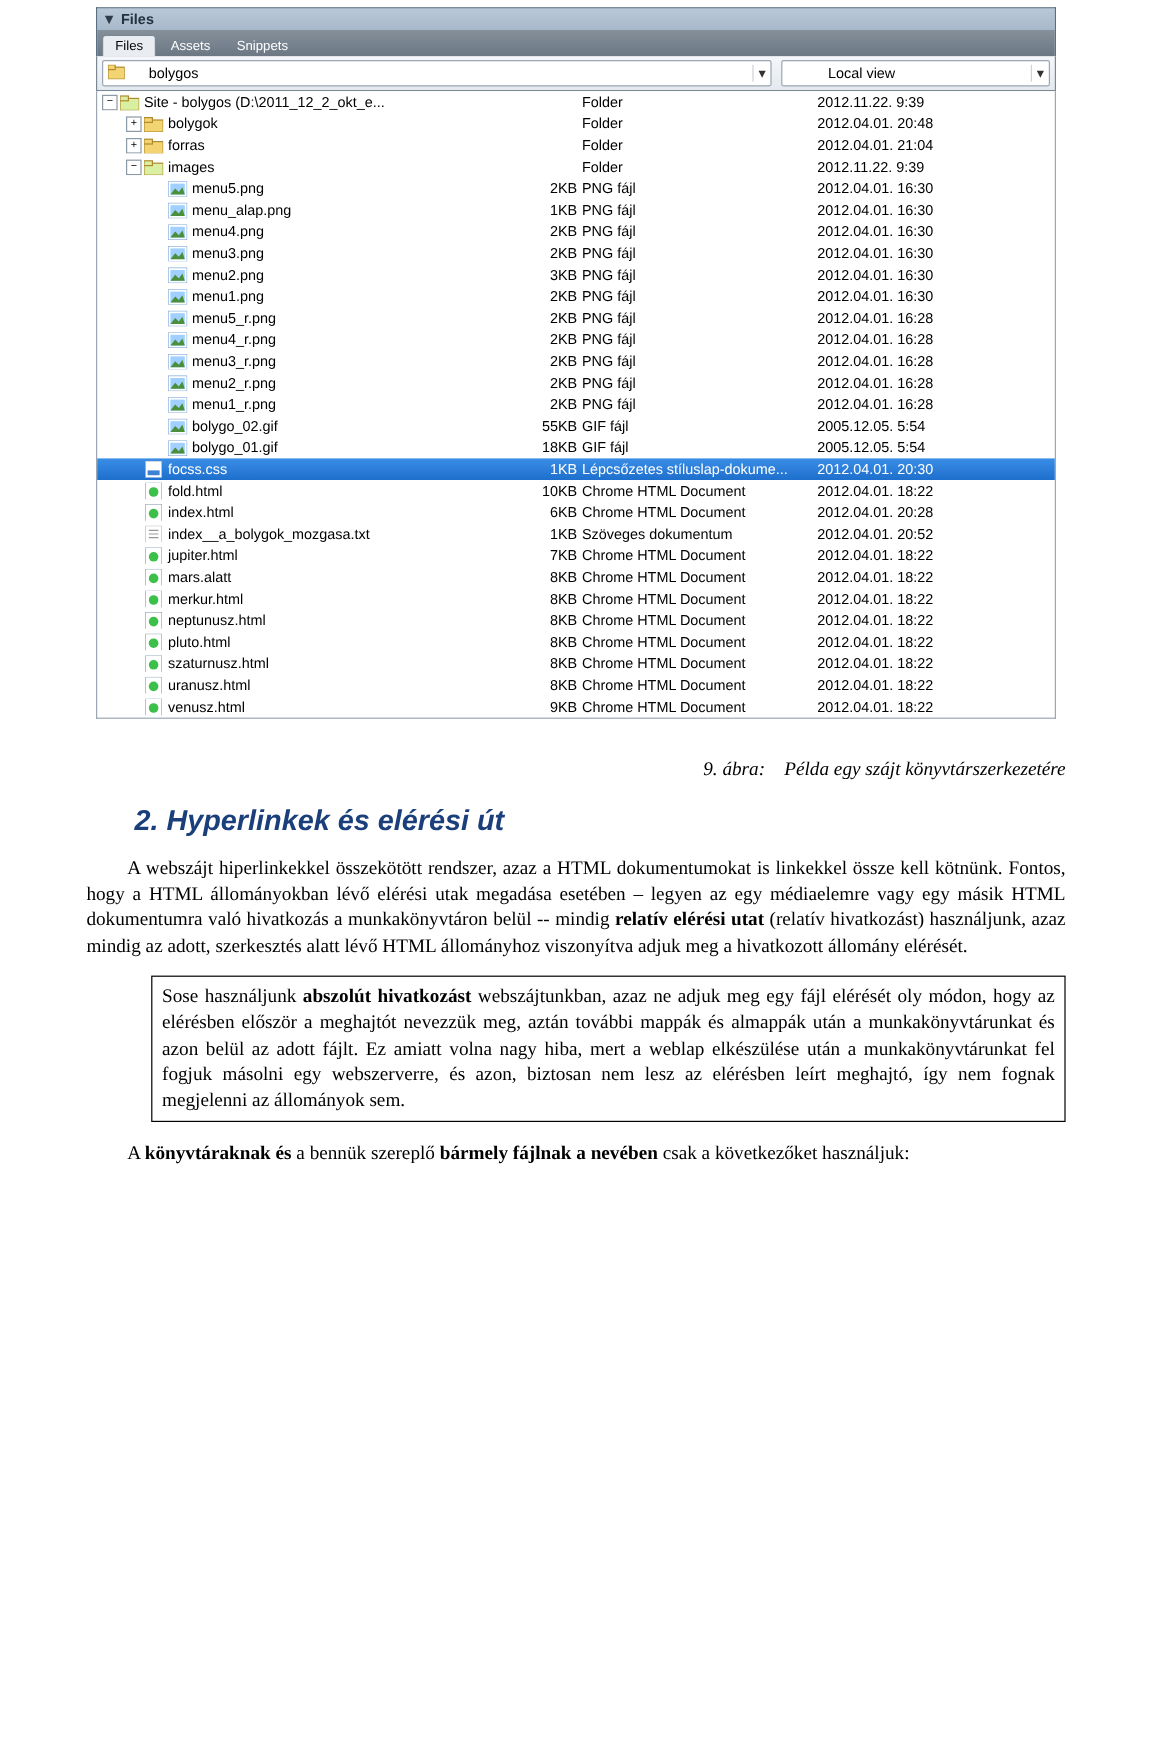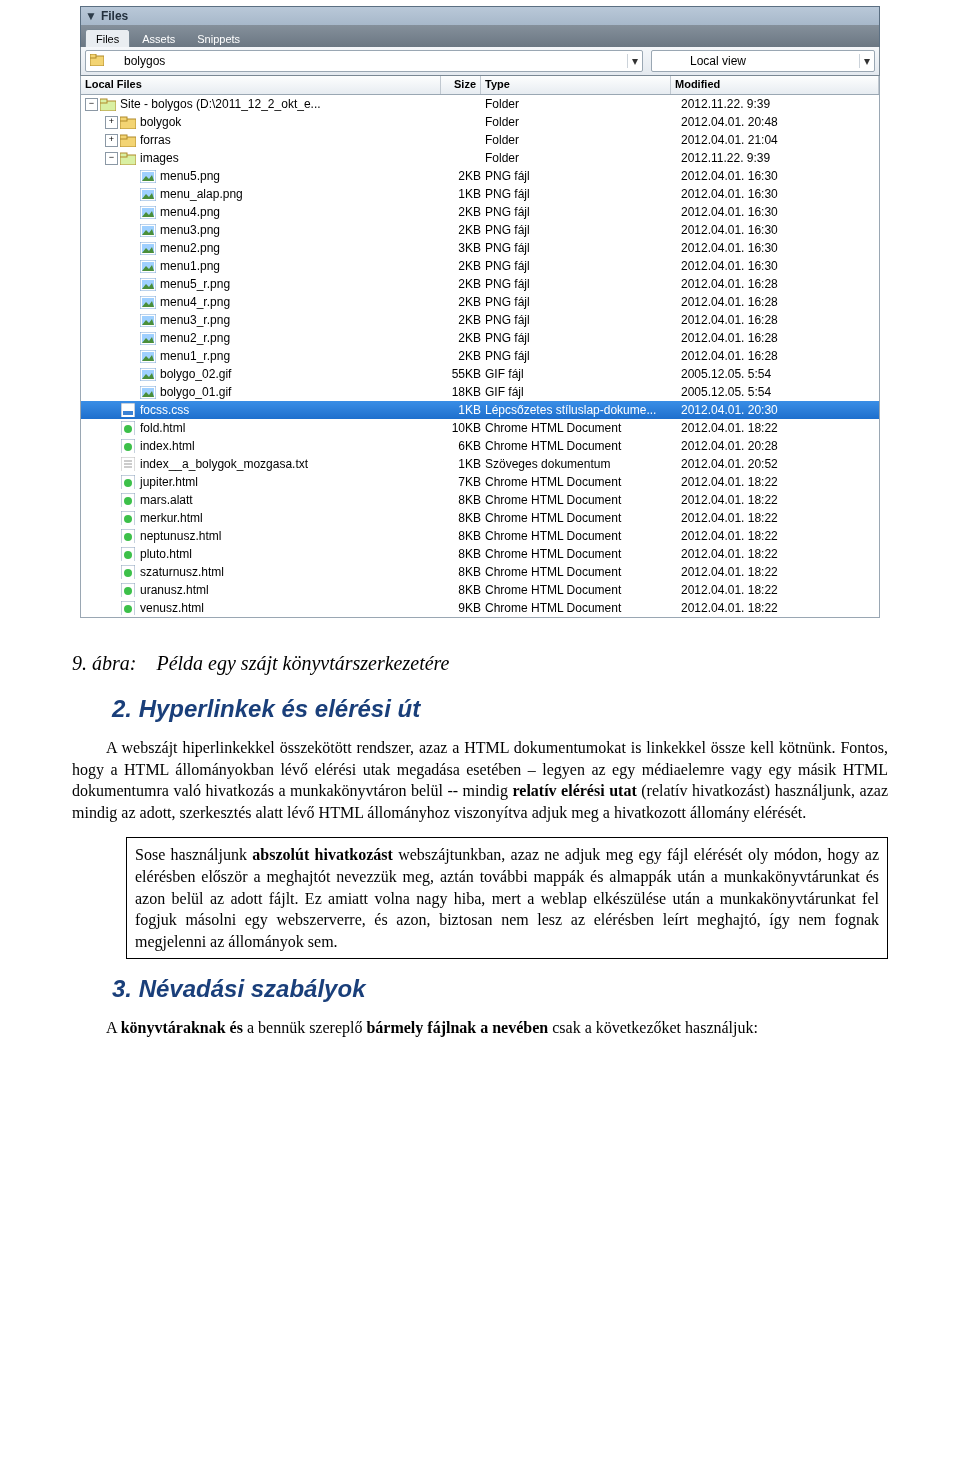--- a/index.html
+++ b/index.html
@@ -93,21 +93,21 @@
   .row .size-cell { flex:0 0 40px; text-align:right; padding-right:2px;}
   .row .type-cell { flex:0 0 190px; overflow:hidden; text-overflow:ellipsis; padding-left:2px;}
   .row .mod-cell  { flex:1; padding-left:6px;}
   .tw { width:11px; height:11px; border:1px solid #8b98a5; text-align:center; line-height:9px; font-size:9px; margin-right:2px; background:#fff; color:#000;}
   .tw.hidden { visibility:hidden; }
   .ic { width:16px; height:14px; margin-right:4px; display:inline-flex; align-items:center; justify-content:center; }
   .ic svg{display:block;}
   .indent { display:inline-block; }
   
   .doc-body { margin:34px 72px 0 72px; font-family:"Times New Roman",serif; }
-  .caption { text-align:left; font-style:italic; font-size:20px; margin:0 0 20px; }
+  .caption { text-align:right; font-style:italic; font-size:16px; margin:0 0 20px; }
   .caption .num { font-style:italic; }
   .sect-title { font-family:Arial,sans-serif; font-style:italic; font-weight:bold; font-size:24px; color:#1a3f7a; margin:0 0 14px 40px;}
   .para { font-size:16px; text-align:justify; line-height:1.35; margin:0 0 10px; }
   .para.first { text-indent:34px; }
   .note-box {
     border:1px solid #000;
     padding:6px 8px;
     margin:14px 0 16px 54px;
     font-size:16px; text-align:justify; line-height:1.35;
   }
@@ -138,26 +138,20 @@
       </span>
       <span class="lbl">bolygos</span>
       <span class="dd">▾</span>
     </div>
     <div class="combo small">
       <span class="lbl" style="padding-left:6px">Local view</span>
       <span class="dd">▾</span>
     </div>
   </div>
 
-  <div class="col-hdrs">
-    <div class="c-name">Local Files</div>
-    <div class="c-size">Size</div>
-    <div class="c-type">Type</div>
-    <div class="c-mod">Modified</div>
-  </div>
 
   <div class="tree" id="tree">
       <div class="row">
         <div class="name-cell">
           <span class="indent" style="width: 4px;"></span>
           <span class="tw">−</span>
           <span class="ic">
             <svg width="16" height="13">
               <rect x="0" y="3" width="16" height="10" fill="#d9f0a3" stroke="#b08a2a"></rect>
               <rect x="0" y="1" width="7" height="4" fill="#d9f0a3" stroke="#b08a2a"></rect>
@@ -644,18 +638,17 @@
   <p class="sect-title">2. Hyperlinkek és elérési út</p>
 
   <p class="para first">
     <span>A webszájt hiperlinkekkel összekötött rendszer, azaz a HTML dokumentumokat is linkekkel össze kell kötnünk. Fontos, hogy a HTML állományokban lévő elérési utak megadása esetében – legyen az egy médiaelemre vagy egy másik HTML dokumentumra való hivatkozás a munkakönyvtáron belül -- mindig </span><b>relatív elérési utat</b><span> (relatív hivatkozást) használjunk, azaz mindig az adott, szerkesztés alatt lévő HTML állományhoz viszonyítva adjuk meg a hivatkozott állomány elérését.</span>
   </p>
 
   <div class="note-box">
     <span>Sose használjunk </span><b>abszolút hivatkozást</b><span> webszájtunkban, azaz ne adjuk meg egy fájl elérését oly módon, hogy az elérésben először a meghajtót nevezzük meg, aztán további mappák és almappák után a munkakönyvtárunkat és azon belül az adott fájlt. Ez amiatt volna nagy hiba, mert a weblap elkészülése után a munkakönyvtárunkat fel fogjuk másolni egy webszerverre, és azon, biztosan nem lesz az elérésben leírt meghajtó, így nem fognak megjelenni az állományok sem.</span>
   </div>
 
-  <p class="sect-title">3. Névadási szabályok</p>
 
   <p class="para first">
     <span>A </span><b>könyvtáraknak és</b><span> a bennük szereplő </span><b>bármely fájlnak a nevében</b><span> csak a következőket használjuk:</span>
   </p>
 </div>
 
 </body></html>

